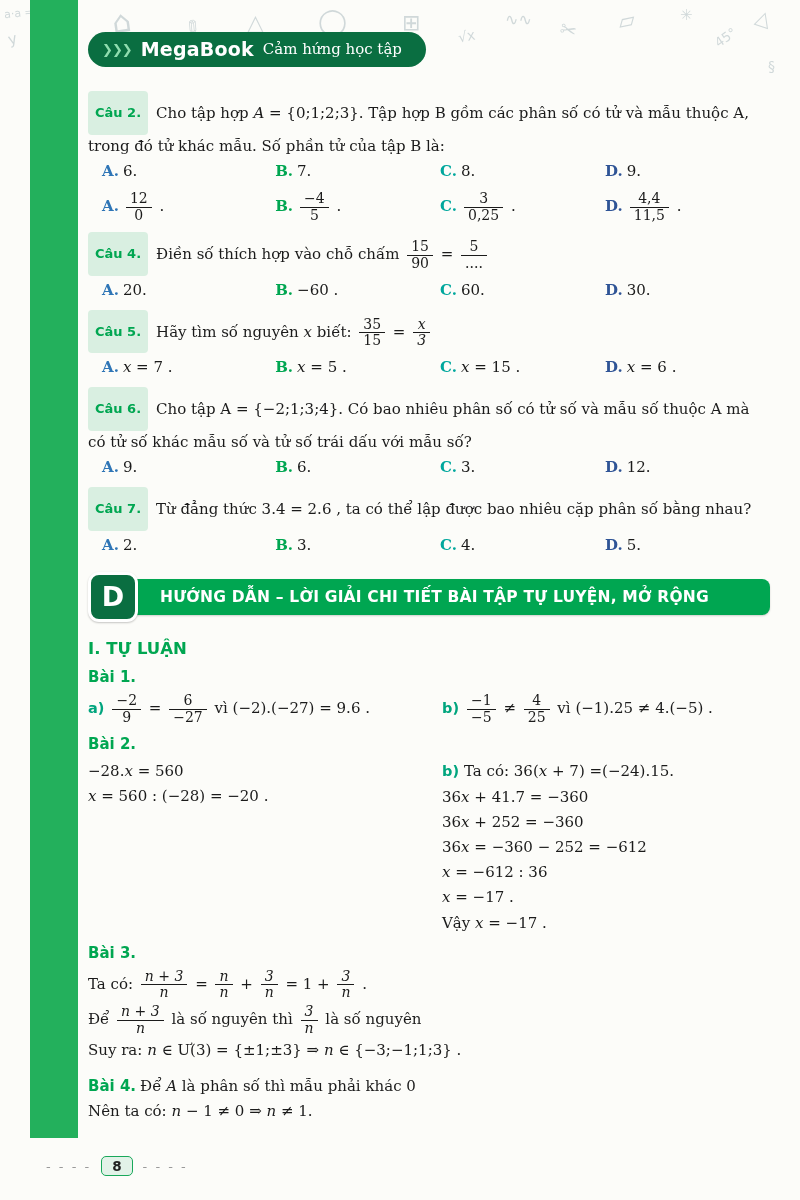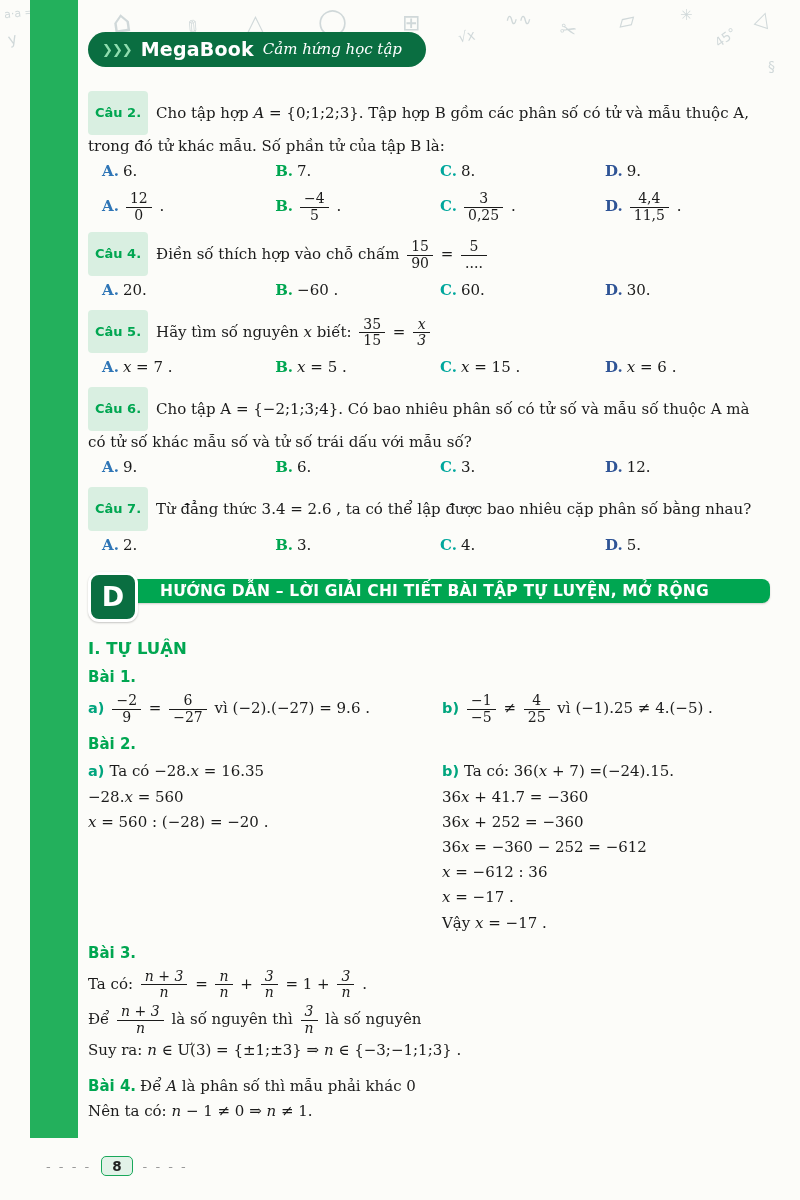--- a/index.html
+++ b/index.html
@@ -19,42 +19,42 @@
     --badge-bg:#d9efe1;
   }
   .doodle-layer { position:absolute; top:0; left:0; width:800px; height:100px; z-index:0; }
   .doodle { position:absolute; color:#8ba0a8; opacity:.38; font-family:"DejaVu Sans","Liberation Sans",sans-serif; }
   .spine { position:absolute; top:0; left:30px; width:48px; height:1138px; background:var(--spine); z-index:1; }
   .page { position:absolute; left:88px; top:32px; width:682px; z-index:2; }
 
   .logo-pill { display:inline-flex; align-items:center; gap:9px; background:var(--dark); border-radius:20px; padding:6px 24px 7px 14px; }
   .logo-chevrons { color:#8fdcae; font-size:13px; font-weight:bold; letter-spacing:-1px; font-family:"DejaVu Sans","Liberation Sans",sans-serif; }
   .logo-name { color:#fff; font-weight:bold; font-size:19px; font-family:"DejaVu Sans","Liberation Sans",sans-serif; letter-spacing:.2px; }
-  .logo-tagline { color:#fff; font-style:italic; font-size:15px; font-family:"DejaVu Serif","Liberation Serif",serif; }
+  .logo-tagline { color:#fff; font-size:15px; font-family:"DejaVu Serif","Liberation Serif",serif; }
 
   .content { margin-top:24px; }
 
   .question { margin-bottom:3px; }
   .stem { line-height:1.5; }
   .q-badge { display:inline-block; background:var(--badge-bg); color:var(--accent);
     font-family:"DejaVu Sans","Liberation Sans",sans-serif; font-weight:bold; font-size:13px;
     padding:12px 7px; border-radius:4px; margin-right:8px; vertical-align:1px; }
   .options { display:grid; grid-template-columns:1.05fr 1fr 1fr 1fr; padding-left:14px; margin:4px 0 9px; align-items:center; }
   .option { line-height:1.4; }
   .opt-letter { font-weight:bold; margin-right:4px; }
 
   .mvar { font-style:italic; }
   .frac { display:inline-flex; flex-direction:column; vertical-align:middle;
     margin:0 3px; line-height:1.12; font-size:14px; text-align:center; }
   .frac .num { padding:0 4px; border-bottom:1.2px solid #1b1b1b; }
   .frac .den { padding:0 4px; }
   .frac.it { font-style:italic; }
 
   .banner-row { position:relative; margin:16px 0 14px; height:50px; }
-  .banner-bar { position:absolute; left:16px; top:7px; right:0; height:24px; background:var(--accent);
+  .banner-bar { position:absolute; left:16px; top:7px; right:0; height:36px; background:var(--accent);
     border-radius:8px; display:flex; align-items:center; padding-left:56px; color:#fff;
     font-family:"DejaVu Sans","Liberation Sans",sans-serif; font-weight:bold; font-size:15.5px; letter-spacing:.2px;
     box-shadow:0 1px 2px rgba(0,0,0,.18); }
   .banner-icon { position:absolute; left:0; top:0; width:50px; height:50px; background:var(--dark);
     border:3px solid #fff; border-radius:11px; display:flex; align-items:center; justify-content:center;
     color:#fff; font-family:"DejaVu Sans","Liberation Sans",sans-serif; font-weight:bold; font-size:27px; z-index:1;
     box-shadow:0 1px 2px rgba(0,0,0,.22); }
 
   .section-title { color:var(--accent); font-family:"DejaVu Sans","Liberation Sans",sans-serif;
     font-weight:bold; font-size:16.5px; margin:17px 0 10px; }
@@ -213,21 +213,20 @@
                   <span class="num">4</span>
                   <span class="den">25</span>
                 </span><span> vì (−1).25 ≠ 4.(−5) .</span></div>
             </div>
           </div>
         </div>
         <div class="exercise">
           <div class="ex-label">Bài 2.</div>
           <div class="ex-cols">
             <div class="ex-col">
-              <div class="ex-line"><span class="part-label">a)</span><span>Ta có −28.</span><span class="mvar">x</span><span> = 16.35</span></div>
               <div class="ex-line"><span>−28.</span><span class="mvar">x</span><span> = 560</span></div>
               <div class="ex-line"><span class="mvar">x</span><span> = 560 : (−28) = −20 .</span></div>
             </div>
             <div class="ex-col">
               <div class="ex-line"><span class="part-label">b)</span><span>Ta có: 36(</span><span class="mvar">x</span><span> + 7) =(−24).15.</span></div>
               <div class="ex-line"><span>36</span><span class="mvar">x</span><span> + 41.7 = −360</span></div>
               <div class="ex-line"><span>36</span><span class="mvar">x</span><span> + 252 = −360</span></div>
               <div class="ex-line"><span>36</span><span class="mvar">x</span><span> = −360 − 252 = −612</span></div>
               <div class="ex-line"><span class="mvar">x</span><span> = −612 : 36</span></div>
               <div class="ex-line"><span class="mvar">x</span><span> = −17 .</span></div>

